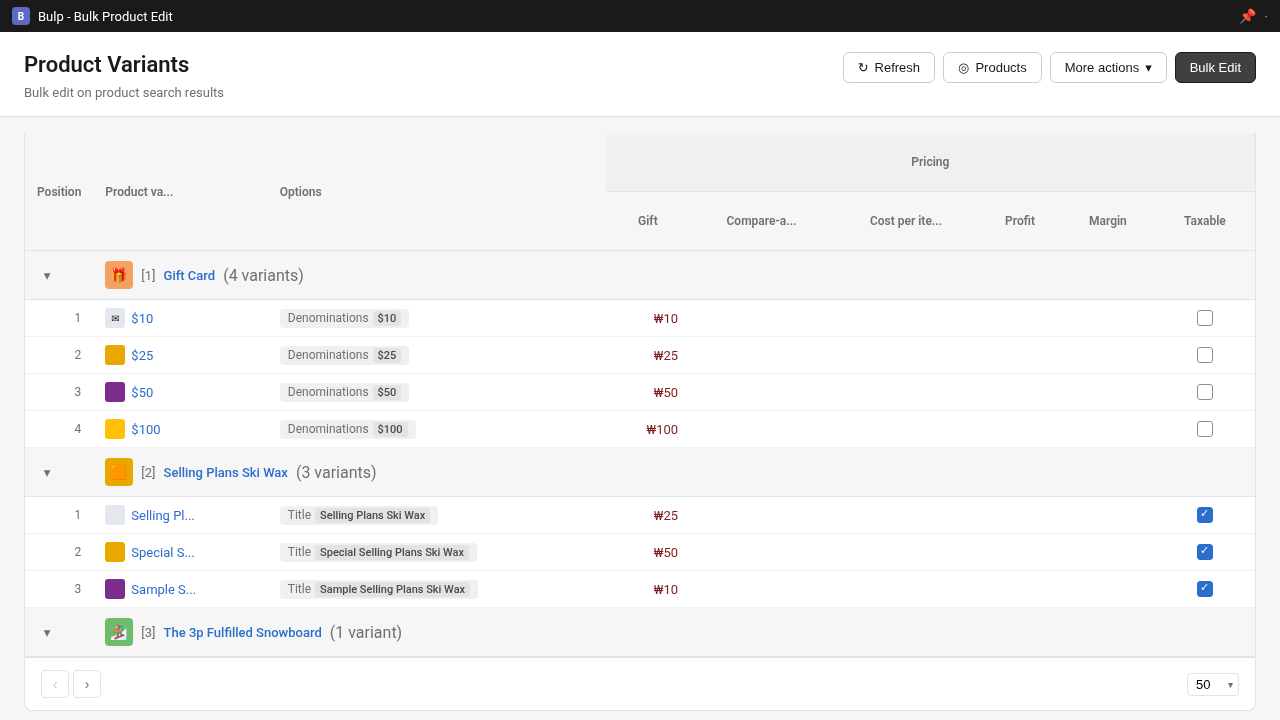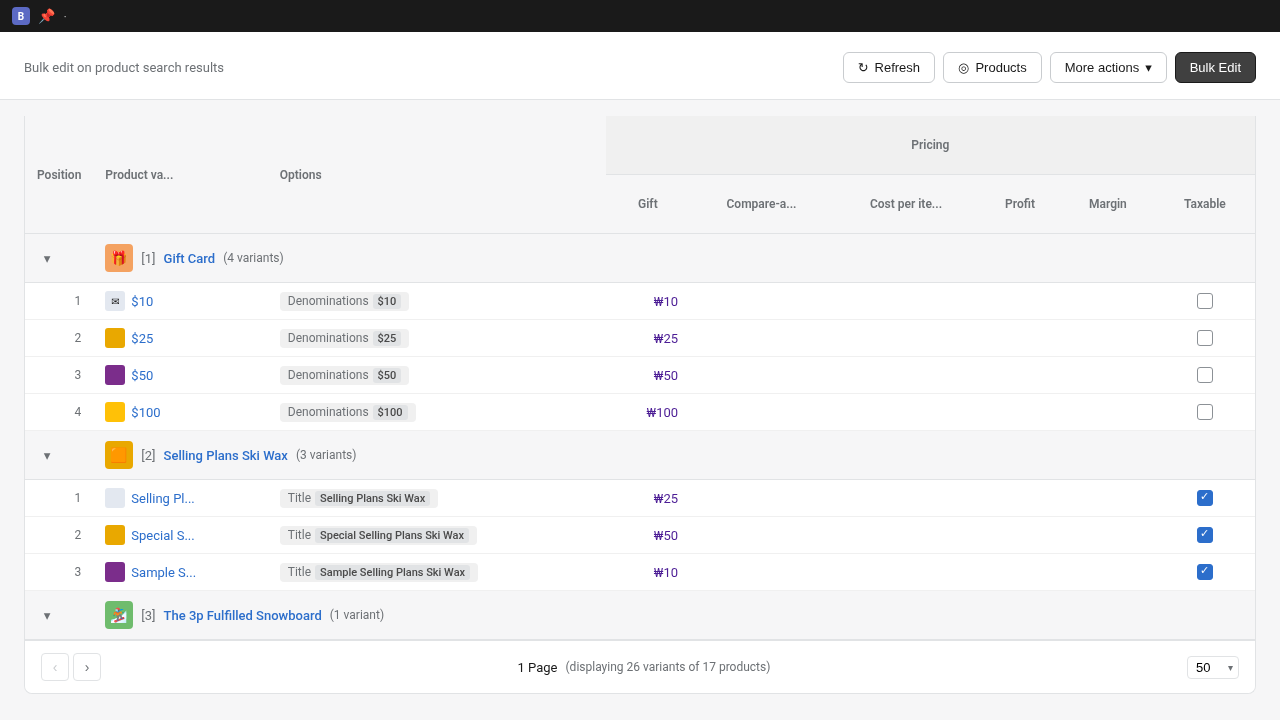--- a/index.html
+++ b/index.html
@@ -39,60 +39,62 @@
     th.pricing-group { text-align: center; background: #f0f0f0; border-bottom: 1px solid #e1e3e5; }
 
     .group-header { background: #f6f6f7; }
     .group-header td { padding: 10px 12px; border-bottom: 1px solid #e1e3e5; }
     .group-header-content { display: flex; align-items: center; gap: 8px; }
     .product-thumb { width: 28px; height: 28px; border-radius: 4px; display: flex; align-items: center; justify-content: center; font-size: 14px; flex-shrink: 0; }
     .product-thumb.gift { background: #f4a261; }
     .product-thumb.wax { background: #e9a800; }
     .product-thumb.snow { background: #6fbc6d; }
     .product-link { color: #2c6ecb; text-decoration: none; font-weight: 500; }
-    .variant-count { color: #6d7175; font-size: 12px; }
+    .variant-count { color: #6d7175; font-size: 16px; }
     .collapse-btn { width: 20px; height: 20px; border: none; background: none; cursor: pointer; display: flex; align-items: center; justify-content: center; color: #6d7175; }
 
     .data-row td { padding: 8px 12px; border-bottom: 1px solid #f0f0f0; vertical-align: middle; }
     .data-row:last-child td { border-bottom: none; }
     .pos-cell { color: #6d7175; text-align: right; font-size: 12px; width: 40px; }
     .variant-cell { display: flex; align-items: center; gap: 6px; }
     .variant-icon { width: 20px; height: 20px; border-radius: 3px; display: flex; align-items: center; justify-content: center; font-size: 10px; flex-shrink: 0; }
     .variant-link { color: #2c6ecb; text-decoration: none; }
     .option-tag { display: inline-flex; align-items: center; gap: 4px; background: #f0f0f0; border-radius: 4px; padding: 2px 8px; font-size: 12px; color: #4a4a4a; }
     .option-key { color: #6d7175; }
     .option-val { font-weight: 500; background: #e1e3e5; border-radius: 3px; padding: 1px 5px; font-size: 11px; }
-    .price-cell { text-align: right; color: #4c1d95; }
+    .price-cell { text-align: right; color: #7f1d1d; }
     .checkbox-cell { text-align: center; }
     .checkbox { width: 16px; height: 16px; border: 1.5px solid #8c9196; border-radius: 3px; display: inline-block; background: #fff; vertical-align: middle; }
     .checkbox.checked { background: #2c6ecb; border-color: #2c6ecb; position: relative; }
     .checkbox.checked::after { content: '✓'; color: #fff; font-size: 11px; position: absolute; top: -1px; left: 2px; }
 
     .pagination { display: flex; align-items: center; justify-content: space-between; padding: 12px 16px; border-top: 1px solid #e1e3e5; background: #fff; border-radius: 0 0 8px 8px; }
     .page-nav { display: flex; align-items: center; gap: 4px; }
     .page-nav-btn { width: 28px; height: 28px; border: 1px solid #e1e3e5; background: #fff; border-radius: 4px; cursor: pointer; display: flex; align-items: center; justify-content: center; color: #6d7175; font-size: 14px; }
     .page-nav-btn:disabled { color: #c9cccf; cursor: not-allowed; }
     .per-page { display: flex; align-items: center; gap: 4px; }
     .per-page select { border: 1px solid #e1e3e5; border-radius: 4px; padding: 3px 20px 3px 8px; font-size: 13px; background: #fff; cursor: pointer; appearance: none; }
     .per-page-wrapper { position: relative; display: flex; align-items: center; }
     .per-page-wrapper::after { content: '▾'; position: absolute; right: 6px; font-size: 10px; color: #6d7175; pointer-events: none; }
   </style>
 </head>
 <body>
 
 <div class="title-bar">
   <div class="title-bar-icon">B</div>
+  <span class="title-bar-title">Bulp - Bulk Product Edit</span>
   <span class="title-bar-pin">📌</span>
   <span class="title-bar-dot">·</span>
 </div>
 
 <div class="page">
 
   <div class="page-header">
     <div class="page-header-left">
+      <h1>Product Variants</h1>
       <p>Bulk edit on product search results</p>
     </div>
     <div class="page-header-right">
       <button class="btn">
         <span>↻</span>
         <span>Refresh</span>
       </button>
       <button class="btn">
         <span>◎</span>
         <span>Products</span>
@@ -330,24 +332,20 @@
     </td>
   </tr>
           </tbody>
       </table>
 
       <div class="pagination">
         <div class="page-nav">
           <button class="page-nav-btn" disabled="">‹</button>
           <button class="page-nav-btn">›</button>
         </div>
-        <div style="display:flex; align-items:center; gap:8px;">
-          <span>1 Page</span>
-          <span style="color:#6d7175; font-size:12px;">(displaying 26 variants of 17 products)</span>
-        </div>
         <div class="per-page">
           <div class="per-page-wrapper">
             <select>
               <option>50</option>
               <option>25</option>
               <option>100</option>
             </select>
           </div>
         </div>
       </div>

